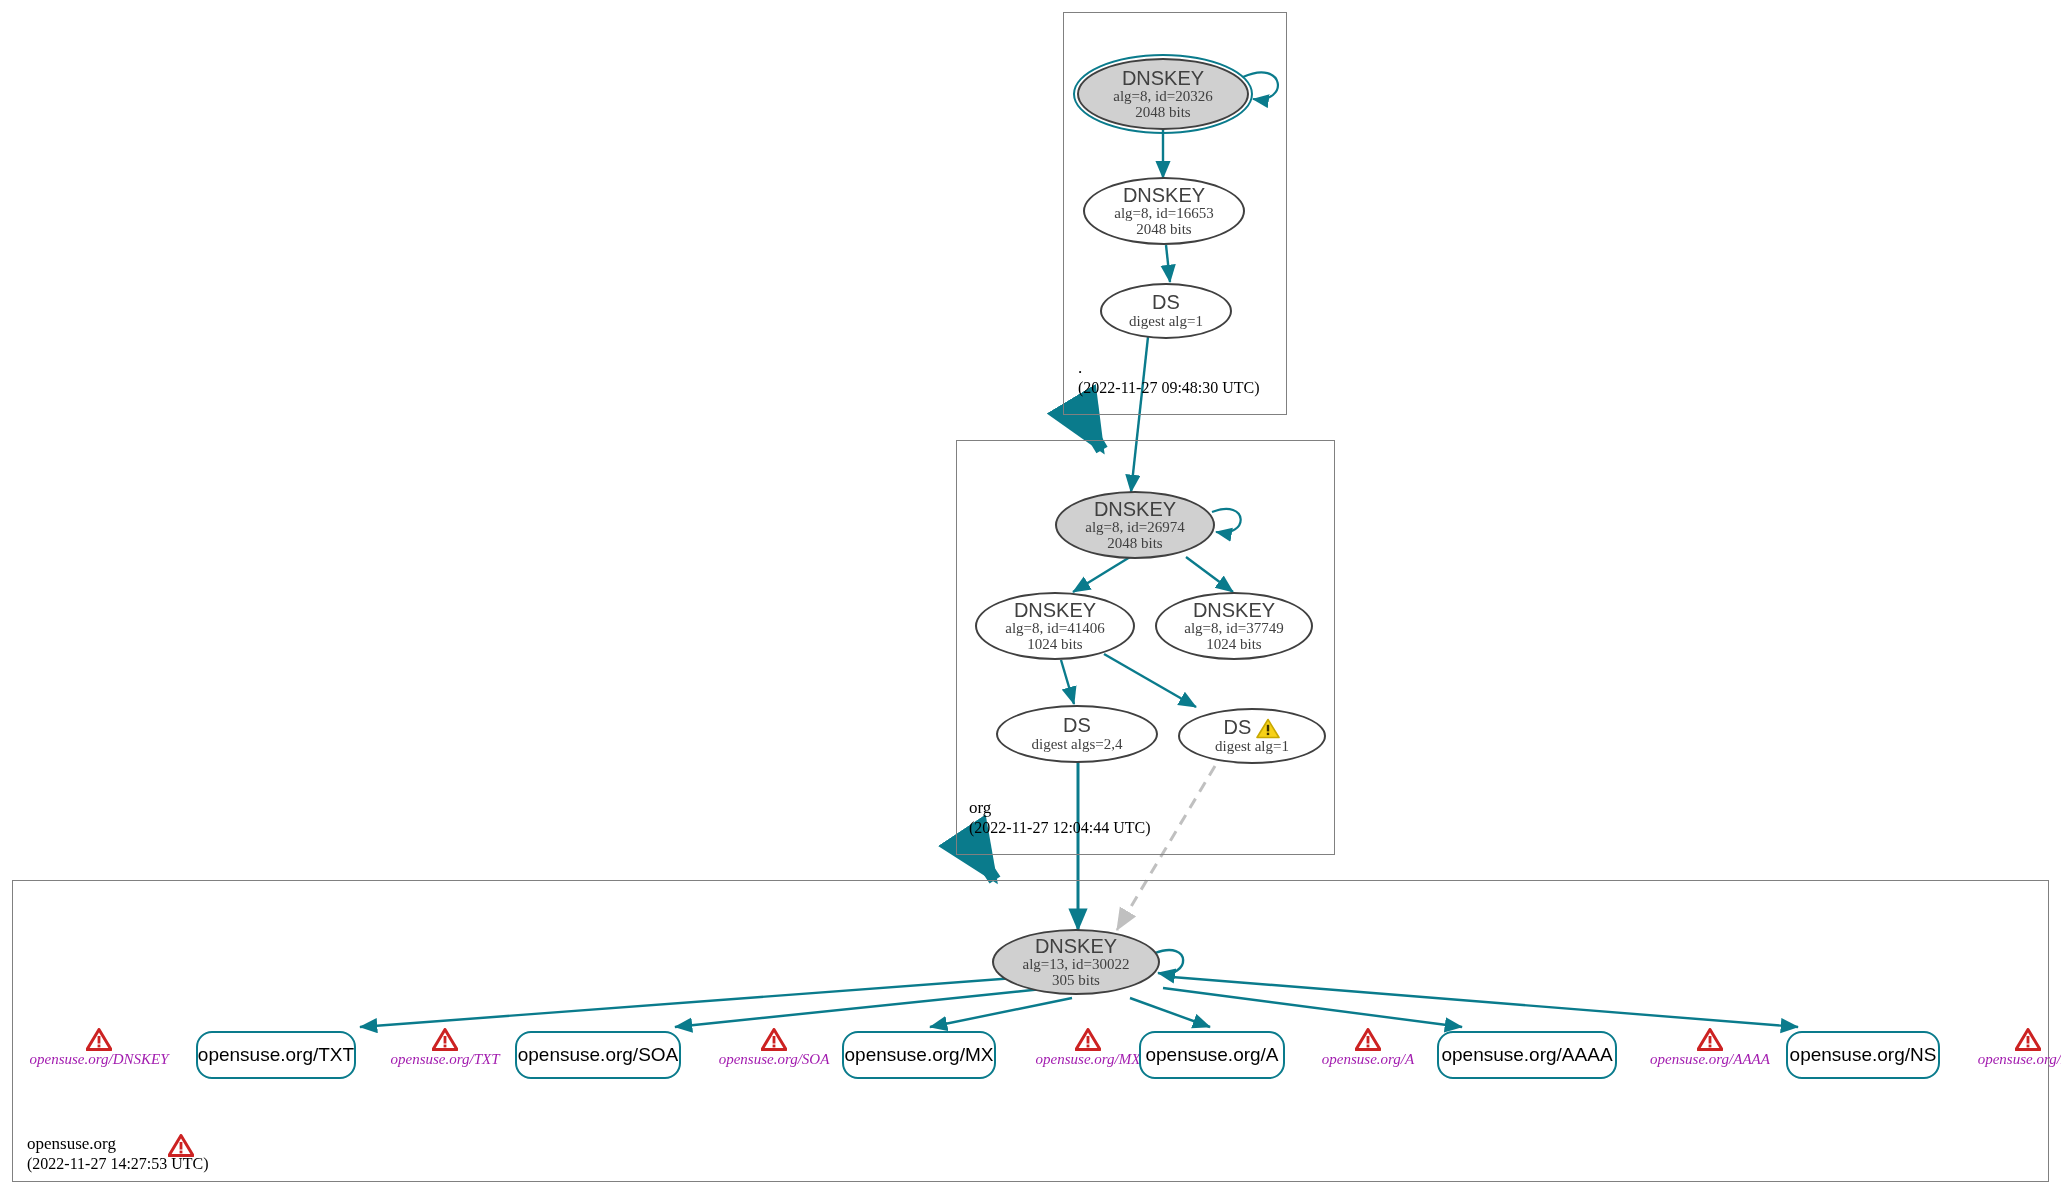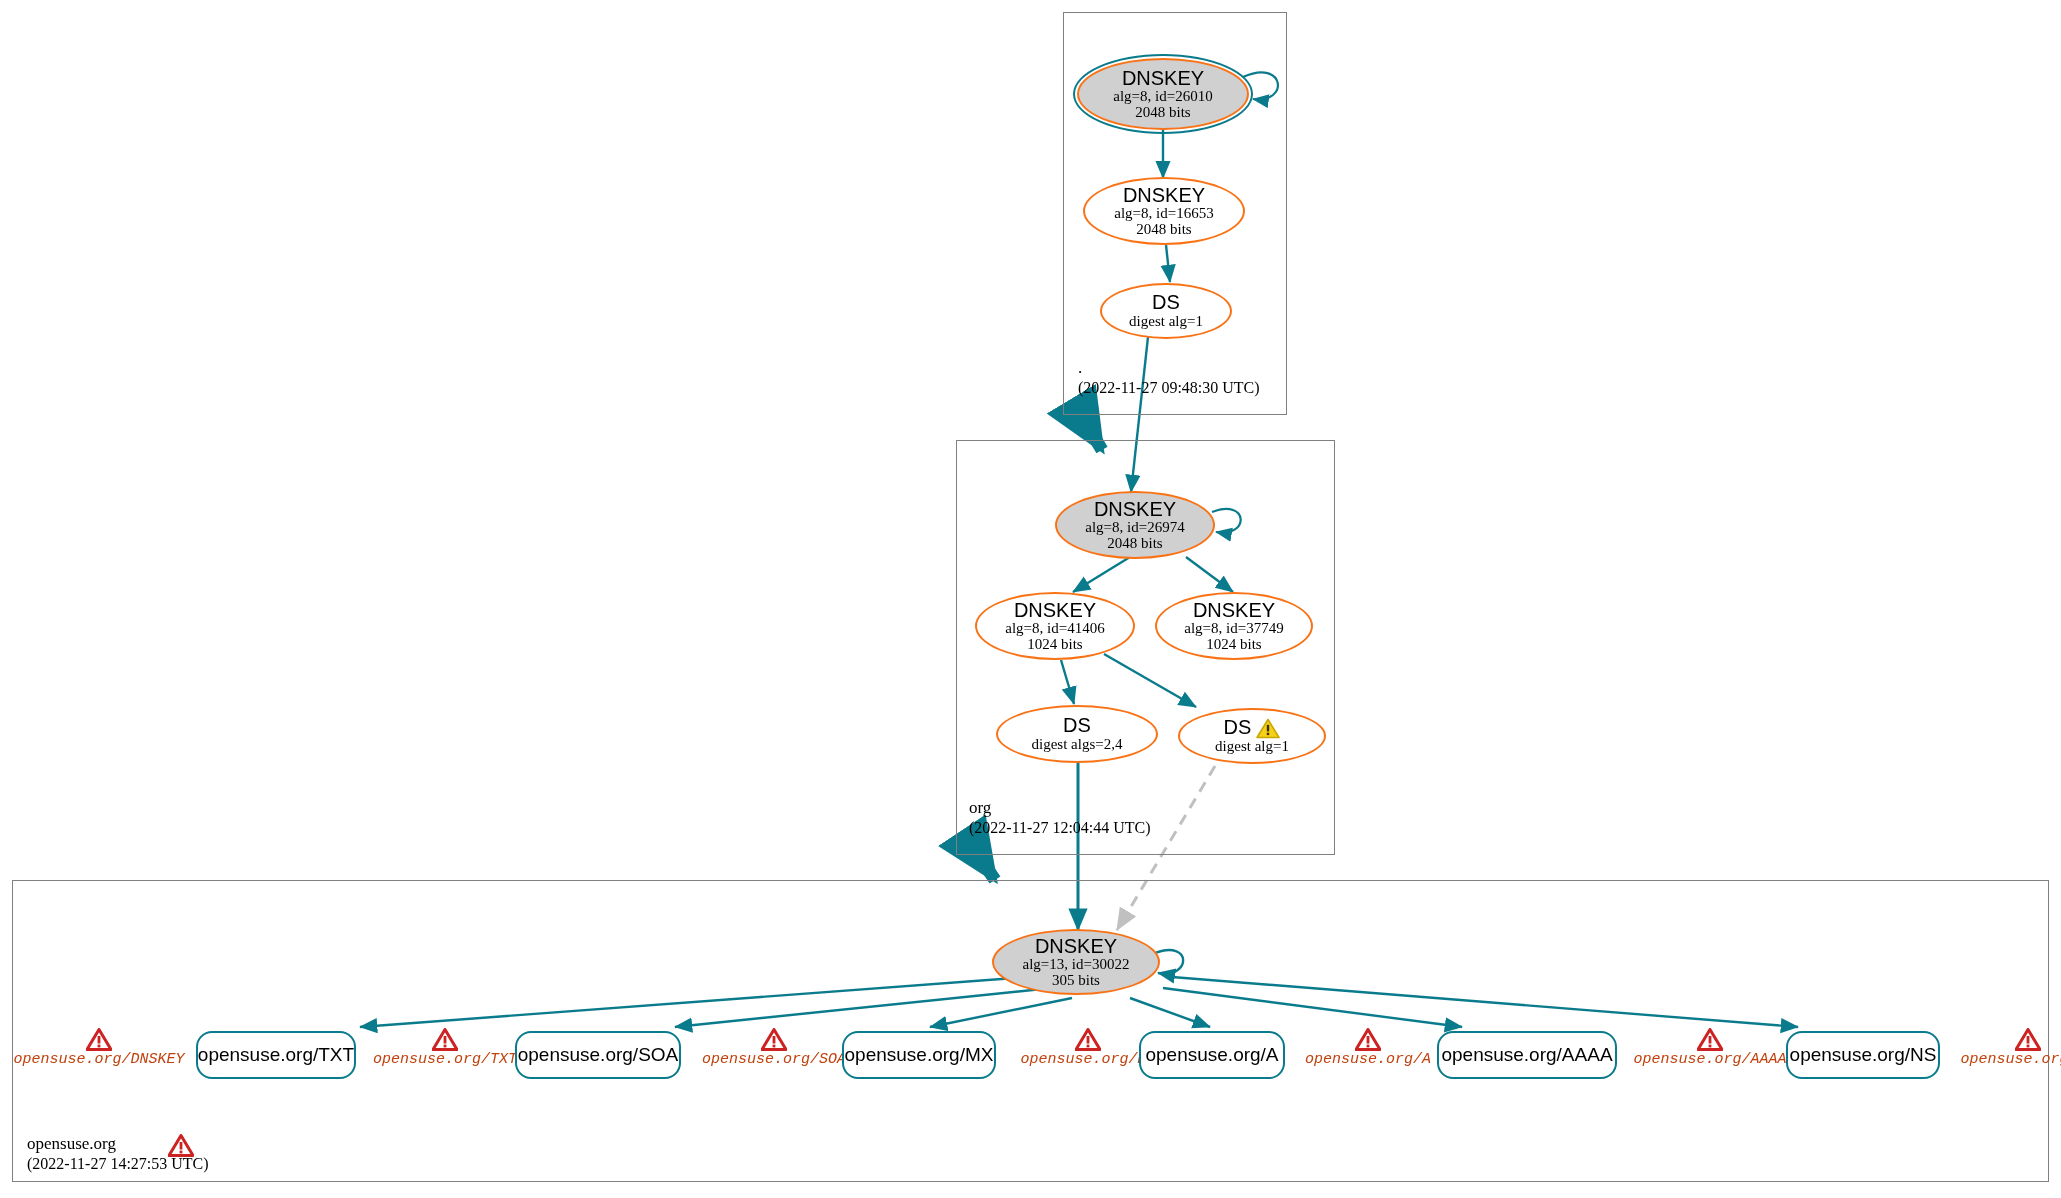--- a/index.html
+++ b/index.html
@@ -40,22 +40,22 @@
 
   
   .node {
     position: absolute;
     box-sizing: border-box;
     display: flex;
     flex-direction: column;
     align-items: center;
     justify-content: center;
     text-align: center;
-    color: #000000;
-    border: 2px solid #f97316;
+    color: #404040;
+    border: 2px solid #404040;
     border-radius: 50%;
     background: #ffffff;
     line-height: 1.06;
   }
   .node.secure-key { background: #d0d0d0; }
   .node .t1 {
     font-family: "Liberation Sans", sans-serif;
     font-size: 20px;
     letter-spacing: 0px;
   }
@@ -98,24 +98,24 @@
   
   .errlabel {
     position: absolute;
     display: flex;
     flex-direction: column;
     align-items: center;
     justify-content: flex-start;
     white-space: nowrap;
   }
   .errlabel .etext {
-    font-family: Liberation Mono, monospace;
+    font-family: Liberation Serif, serif;
     font-style: italic;
     font-size: 15px;
-    color: #c2410c;
+    color: #a21caf;
   }
   .tri { display:block; }
   .zone-warn { position: absolute; }
 </style>
 </head>
 <body>
 
 <div id="stage">
 
   <svg id="edges" viewBox="0 0 2061 1198">
@@ -190,21 +190,21 @@
       <path d="M13,1.5 L25,21.5 L1,21.5 Z" fill="#ffffff" stroke="#cc2222" stroke-width="3" stroke-linejoin="round"></path>
       <rect x="11.6" y="8" width="2.8" height="7.5" fill="#cc2222"></rect>
       <rect x="11.6" y="16.6" width="2.8" height="2.8" fill="#cc2222"></rect>
     </svg>
   </div>
 
   <div class="node secure-key anchor" style="left:1077px; top:58px; width:172px; height:72px;">
     <div class="titlerow">
       <span class="t1">DNSKEY</span>
     </div>
-    <span class="t2">alg=8, id=26010</span>
+    <span class="t2">alg=8, id=20326</span>
     <span class="t3">2048 bits</span>
   </div>
 
   <div class="node" style="left:1083px; top:177px; width:162px; height:68px;">
     <div class="titlerow">
       <span class="t1">DNSKEY</span>
     </div>
     <span class="t2">alg=8, id=16653</span>
     <span class="t3">2048 bits</span>
   </div>

